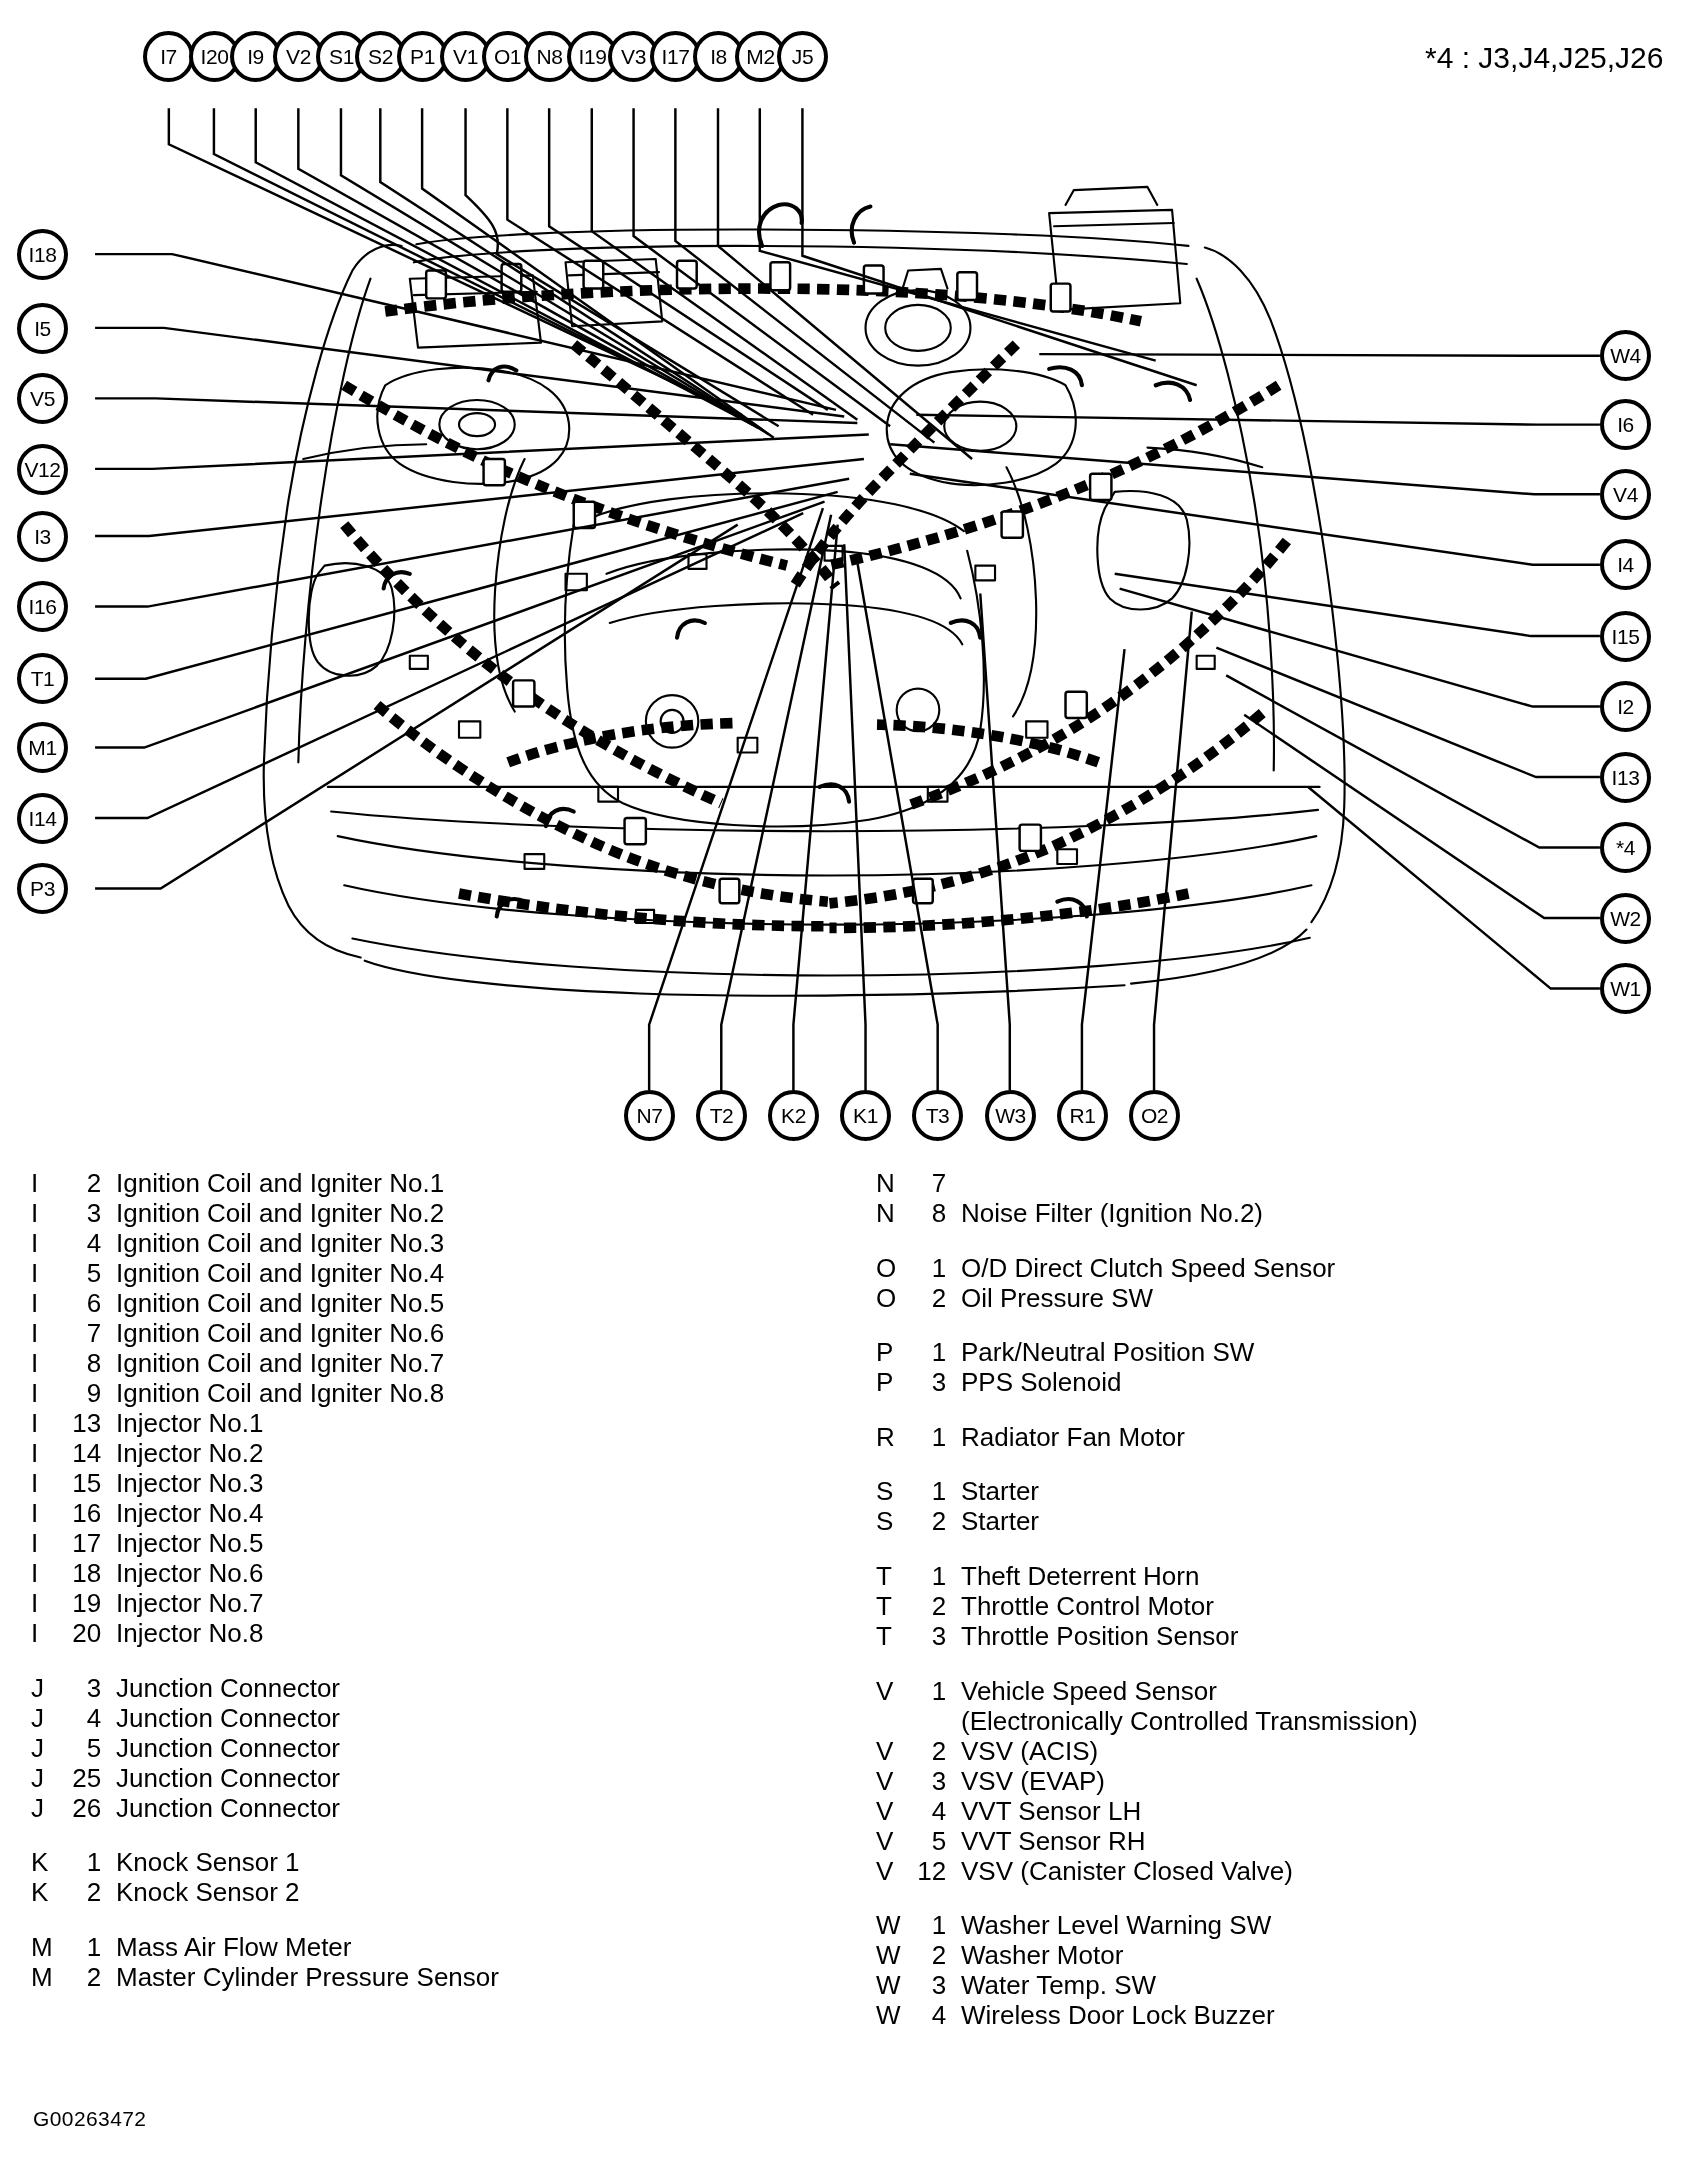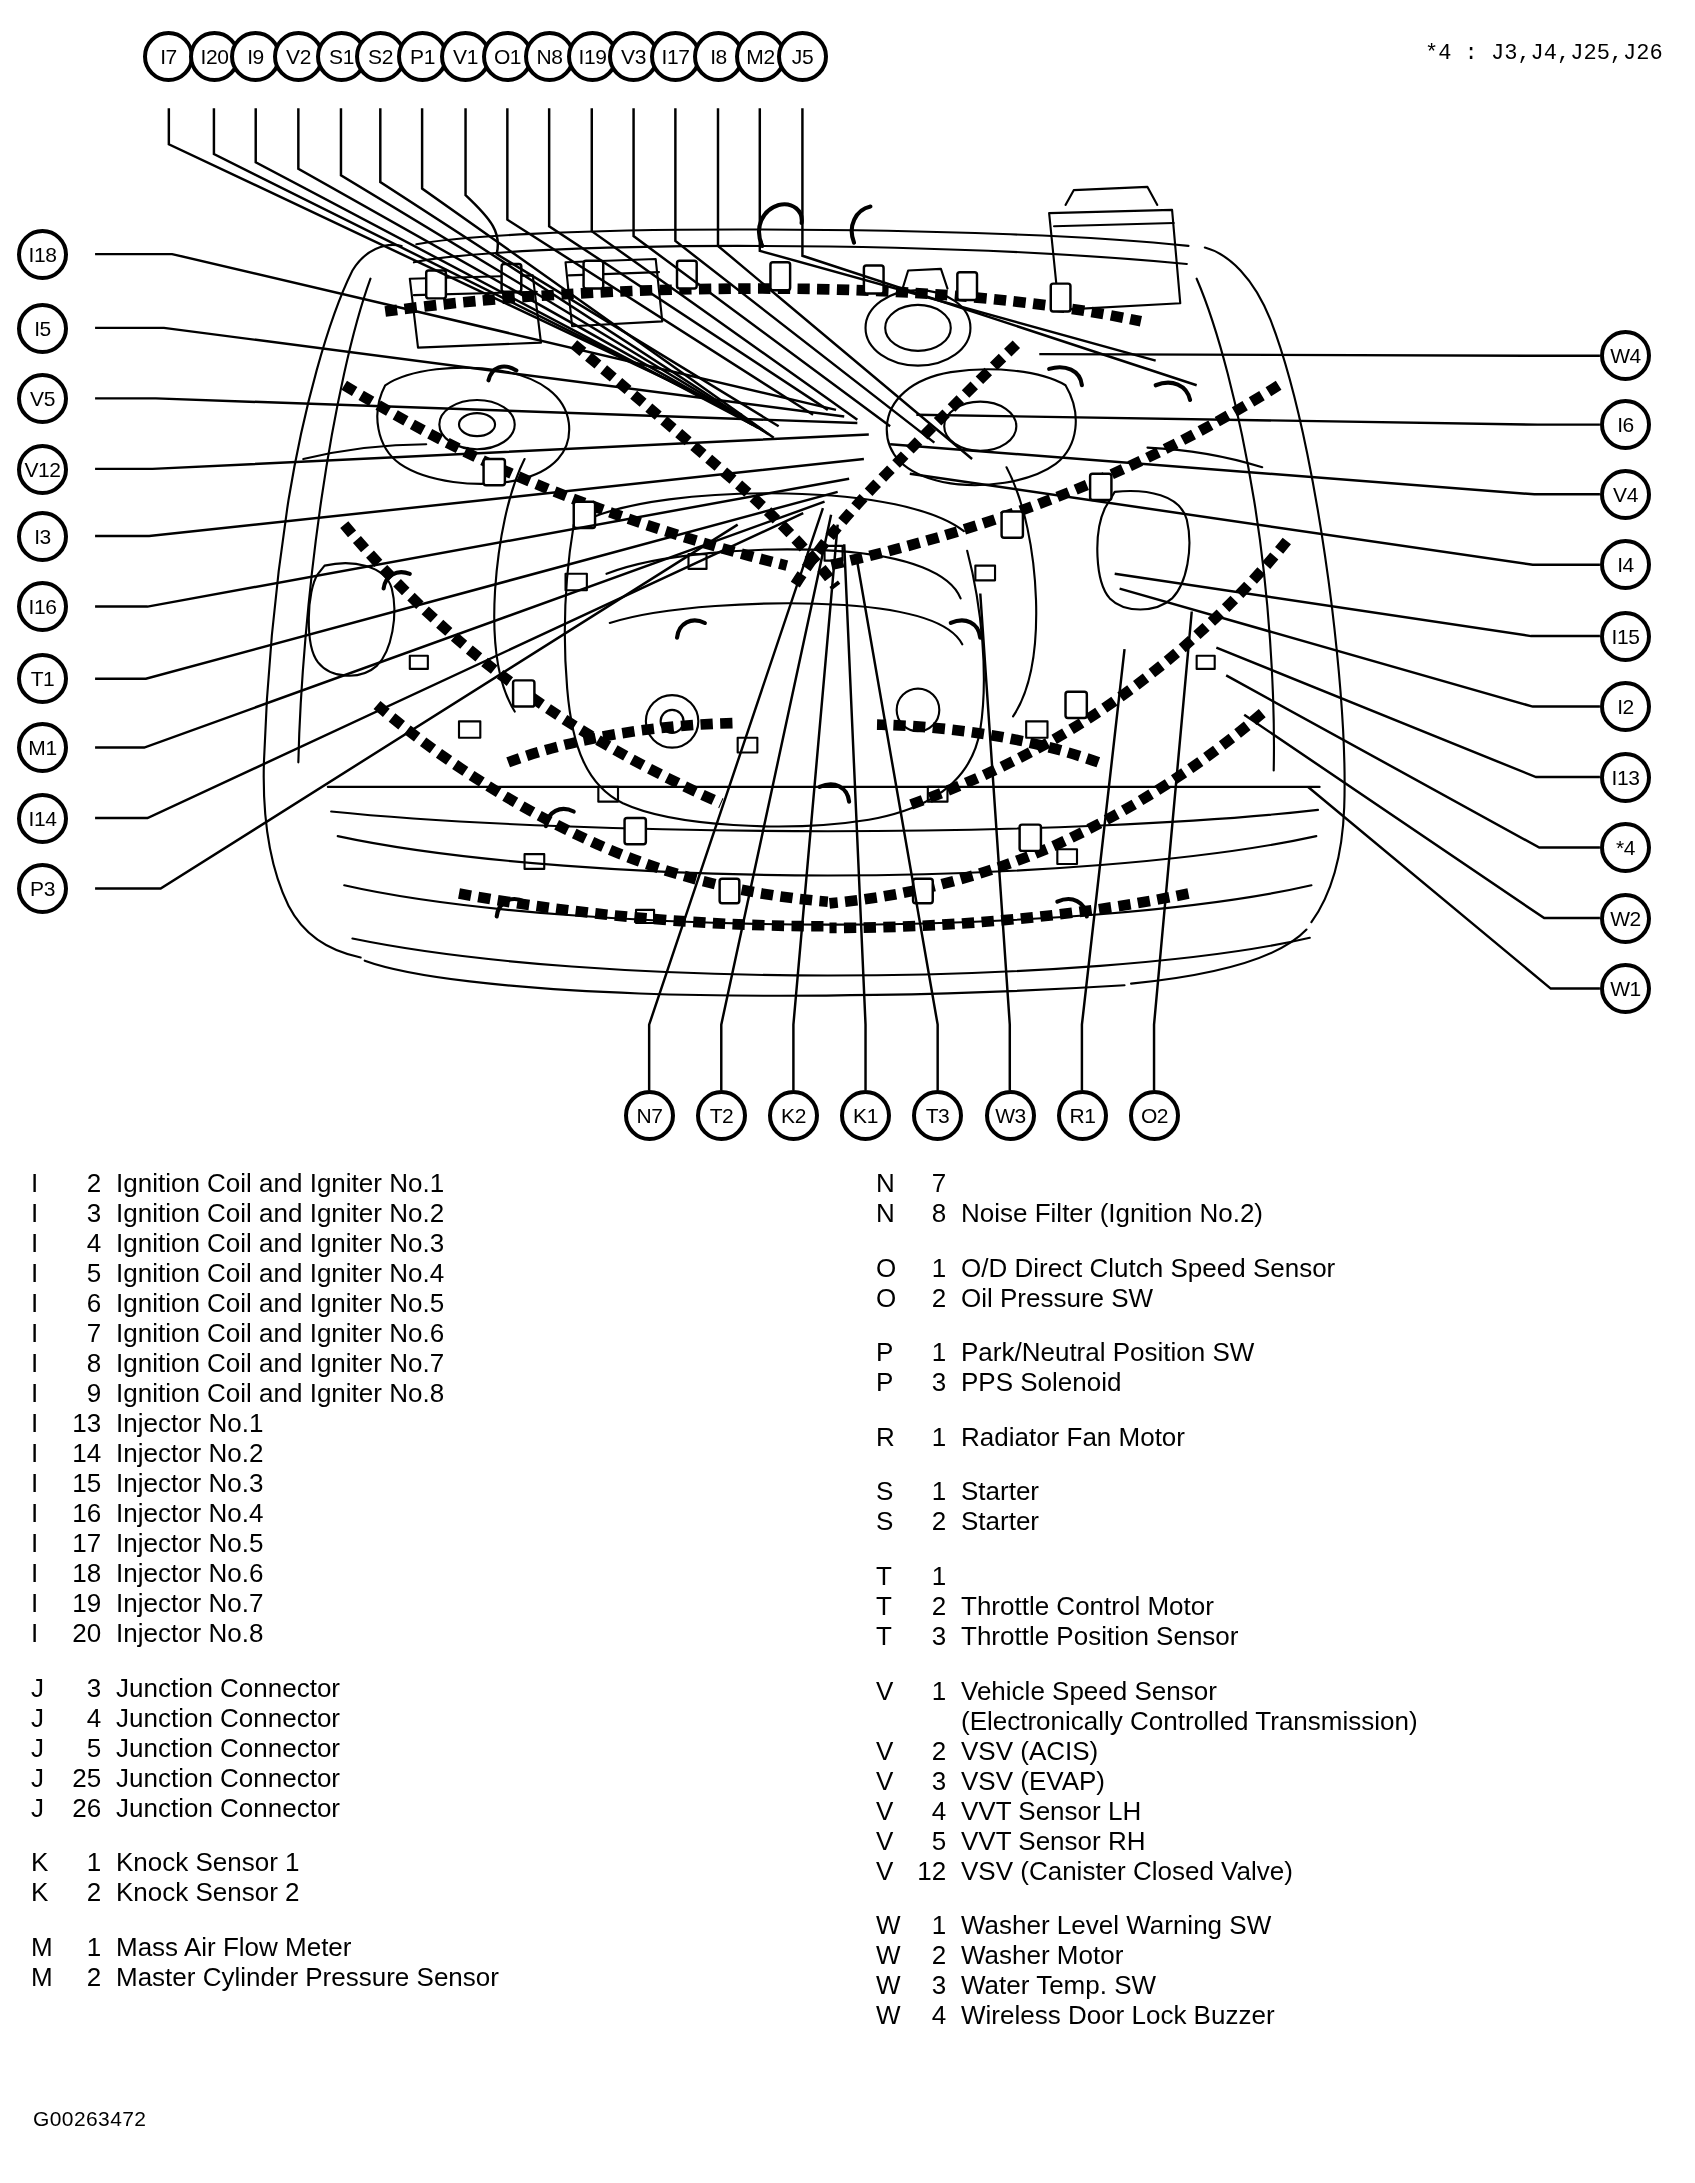--- a/index.html
+++ b/index.html
@@ -53,24 +53,23 @@
     font-size: 21px;
     font-weight: 500;
     letter-spacing: -0.4px;
     line-height: 1;
     z-index: 5;
   }
 
   
   #star-note {
     position: absolute;
-    font-size: 22px;
+    font-size: 30px;
     white-space: nowrap;
     letter-spacing: 0px;
-    font-family: Liberation Mono, monospace;
   }
 
   
   #legend {
     position: absolute;
     left: 0;
     top: 1168px;
     width: 1695px;
     height: 943px;
   }
@@ -579,20 +578,21 @@
           <span class="lg-letter">S</span>
           <span class="lg-num">2</span>
           <span class="lg-desc">Starter</span>
         </div>
       </div>
 
       <div class="legend-group">
         <div class="legend-row">
           <span class="lg-letter">T</span>
           <span class="lg-num">1</span>
+          <span class="lg-desc">Theft Deterrent Horn</span>
         </div>
         <div class="legend-row">
           <span class="lg-letter">T</span>
           <span class="lg-num">2</span>
           <span class="lg-desc">Throttle Control Motor</span>
         </div>
         <div class="legend-row">
           <span class="lg-letter">T</span>
           <span class="lg-num">3</span>
           <span class="lg-desc">Throttle Position Sensor</span>

